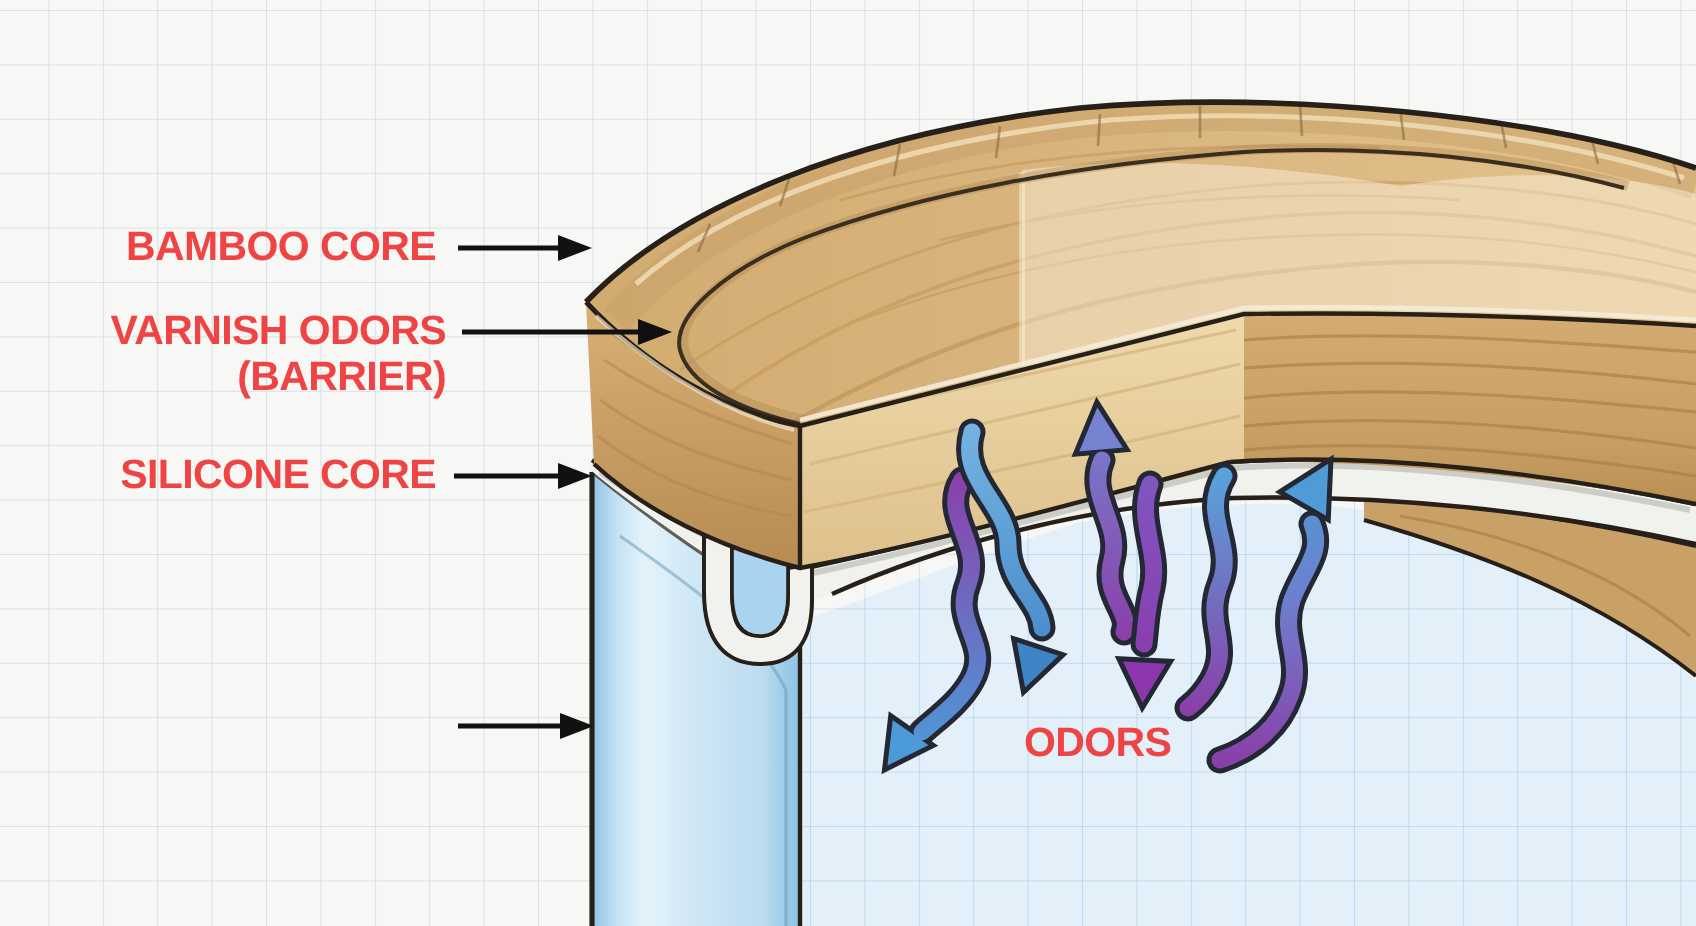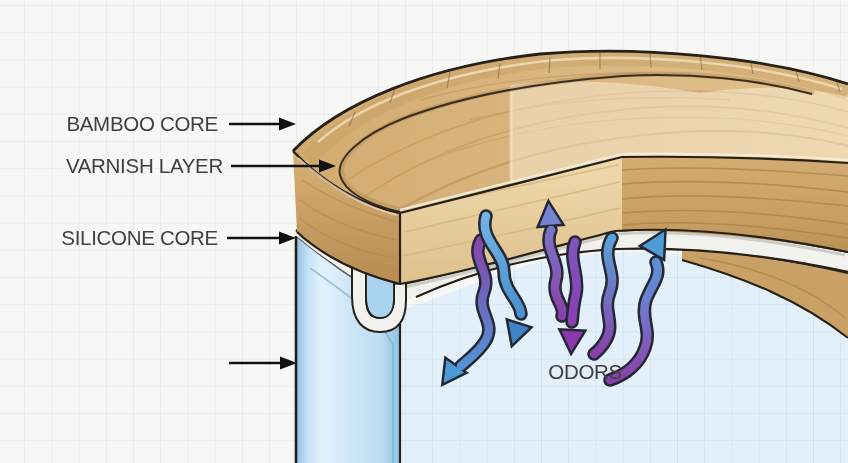--- a/index.html
+++ b/index.html
@@ -1,21 +1,21 @@
 <!DOCTYPE html>
 <html><head>
 <meta charset="utf-8">
 <style>
   html,body{margin:0;padding:0;background:#f7f8f5;}
   .stage{position:relative;width:848px;height:463px;overflow:hidden;
          font-family:"Liberation Sans",sans-serif;}
   .stage svg{position:absolute;left:0;top:0;}
-  .lbl{position:absolute;font-weight:400;font-size:20.5px;line-height:23px;
-       color:#404040;text-align:right;letter-spacing:-0.3px;white-space:nowrap;}
-  .lbl.center{text-align:right;}
+  .lbl{position:absolute;font-weight:700;font-size:20.5px;line-height:23px;
+       color:#ef4444;text-align:right;letter-spacing:-0.3px;white-space:nowrap;}
+  .lbl.center{text-align:left;}
 </style>
 </head>
 <body>
 
 <div class="stage">
 <svg width="848" height="463" viewBox="0 0 848 463">
   <defs>
     <pattern id="bgGrid" width="27.2" height="27.2" patternUnits="userSpaceOnUse" patternTransform="translate(-3,5)">
       <path d="M27.2 0H0V27.2" fill="none" stroke="#d8e1e9" stroke-width="1.1"></path>
     </pattern>
@@ -244,17 +244,18 @@
         </g>
     <g>
           <line x1="229" y1="363" x2="281" y2="363"></line>
           <polygon points="297,363 280,356.5 280,369.5" stroke="none"></polygon>
         </g>
   </g>
 </svg>
 
 <div class="lbl" style="left:40px;top:112px;width:178px">BAMBOO CORE</div>
 <div class="lbl" style="left:40px;top:154px;width:183px">
-  <div>VARNISH LAYER</div>
+  <div>VARNISH ODORS</div>
+  <div>(BARRIER)</div>
 </div>
 <div class="lbl" style="left:40px;top:226px;width:178px">SILICONE CORE</div>
 <div class="lbl center" style="left:512px;top:360px;width:110px">ODORS</div>
 </div>
 
 </body></html>

